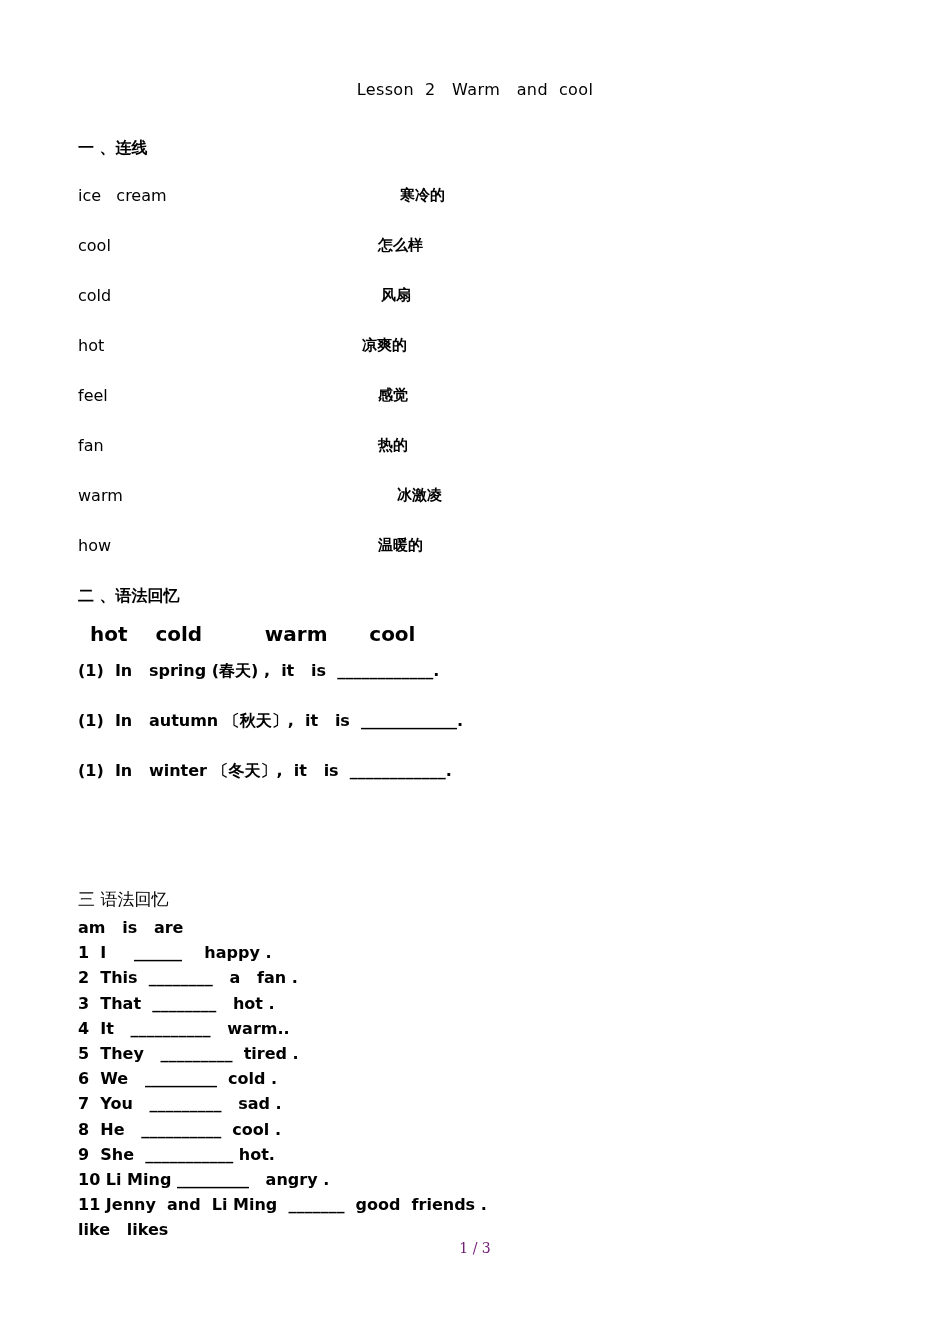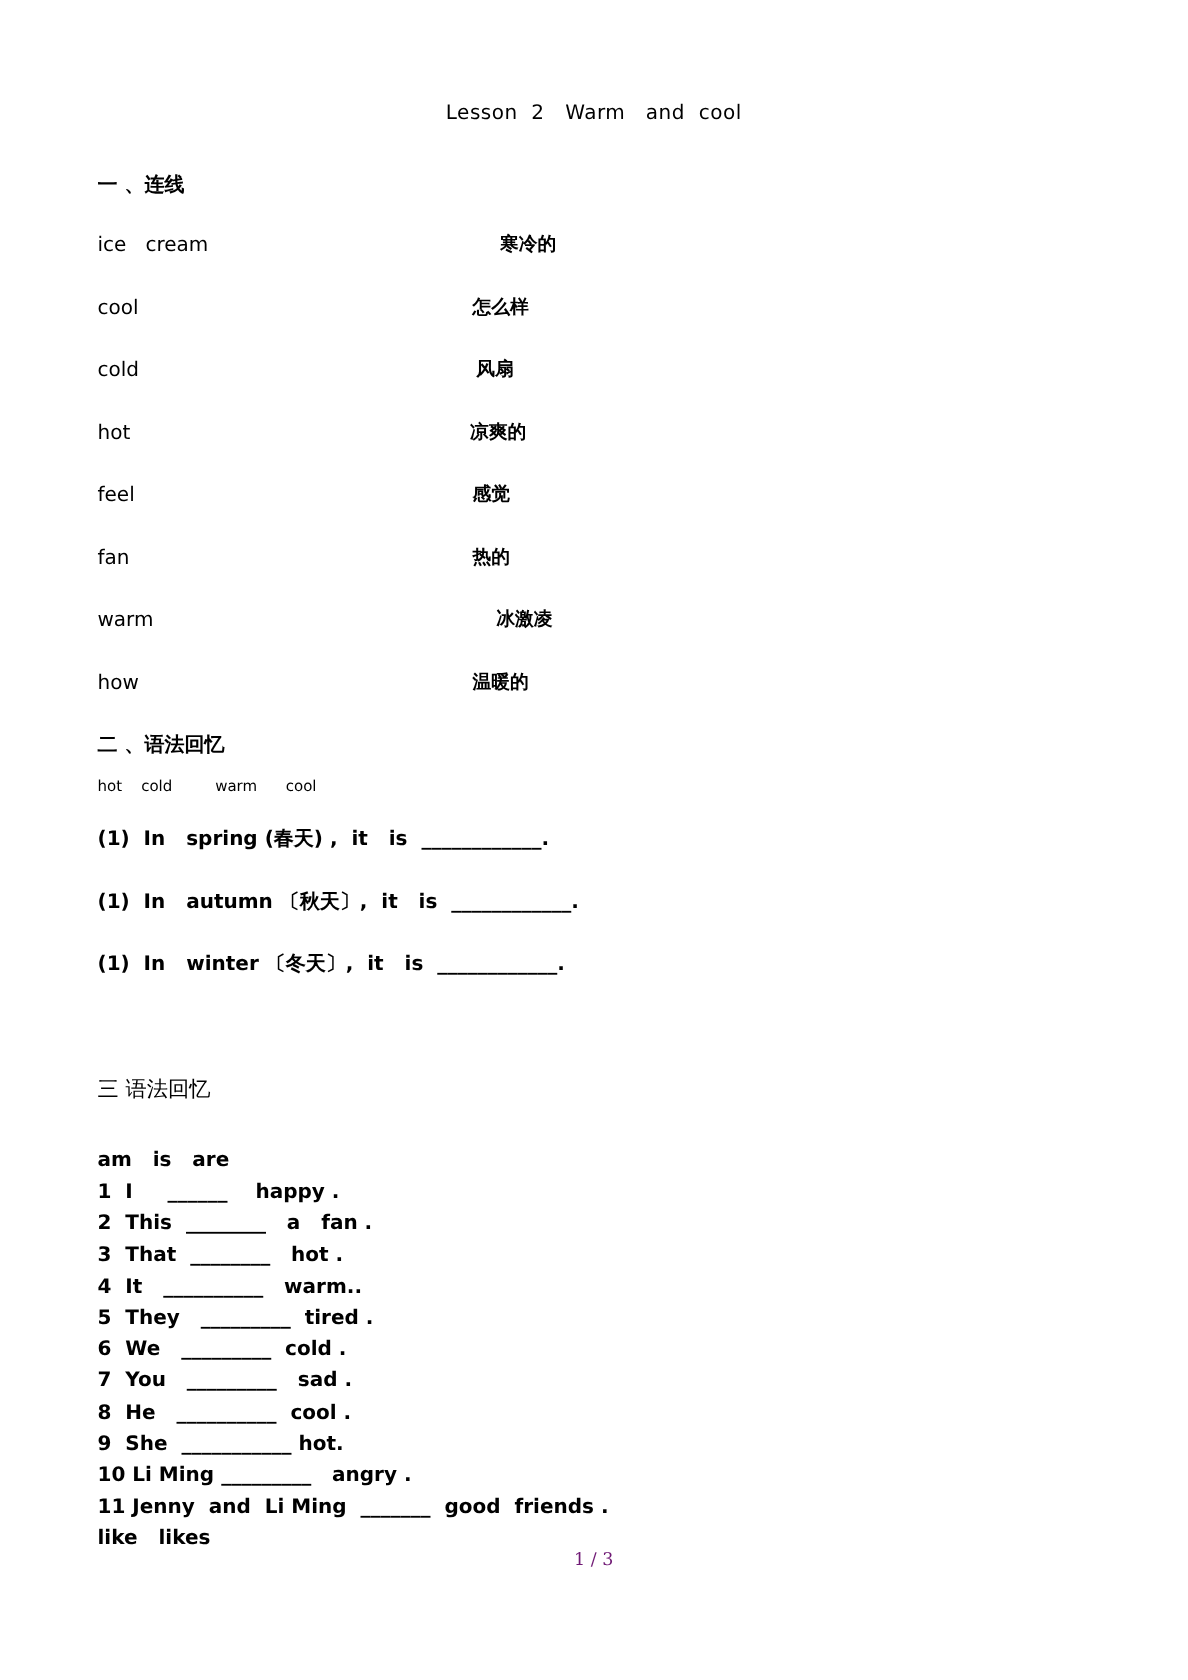--- a/index.html
+++ b/index.html
@@ -40,21 +40,21 @@
     position: absolute;
     left: 78px;
     font-size: 16px;
     white-space: pre;
   }
   .section-head.bold { font-weight: 700; }
   .section-head.plain { font-weight: 400; }
 
   #sec1-head { top: 138px; }
   #sec2-head { top: 586px; }
-  #sec3-head { top: 860px; font-size: 17px; }
+  #sec3-head { top: 888px; font-size: 17px; }
 
   
   .match-list {
     position: absolute;
     left: 0;
     top: 186px;
     width: 950px;
   }
   .match-row {
     position: relative;
@@ -72,23 +72,23 @@
     position: absolute;
     top: 0;
     font-size: 15px;
     font-weight: 700;
     white-space: pre;
   }
 
   
   .wordbank {
     position: absolute;
-    left: 78px;
-    font-size: 12px;
-    font-weight: 400;
+    left: 90px;
+    font-size: 20px;
+    font-weight: 700;
     white-space: pre;
   }
   #sec2-bank { top: 622px; }
 
   .fill-list {
     position: absolute;
     left: 0;
     top: 661px;
     width: 950px;
   }
@@ -148,21 +148,21 @@
       <div class="match-row">
         <span class="match-en">cool</span>
         <span class="match-zh" style="left: 378px;">怎么样</span>
       </div>
       <div class="match-row">
         <span class="match-en">cold</span>
         <span class="match-zh" style="left: 381px;">风扇</span>
       </div>
       <div class="match-row">
         <span class="match-en">hot</span>
-        <span class="match-zh" style="left: 376px;">凉爽的</span>
+        <span class="match-zh" style="left: 362px;">凉爽的</span>
       </div>
       <div class="match-row">
         <span class="match-en">feel</span>
         <span class="match-zh" style="left: 378px;">感觉</span>
       </div>
       <div class="match-row">
         <span class="match-en">fan</span>
         <span class="match-zh" style="left: 378px;">热的</span>
       </div>
       <div class="match-row">

